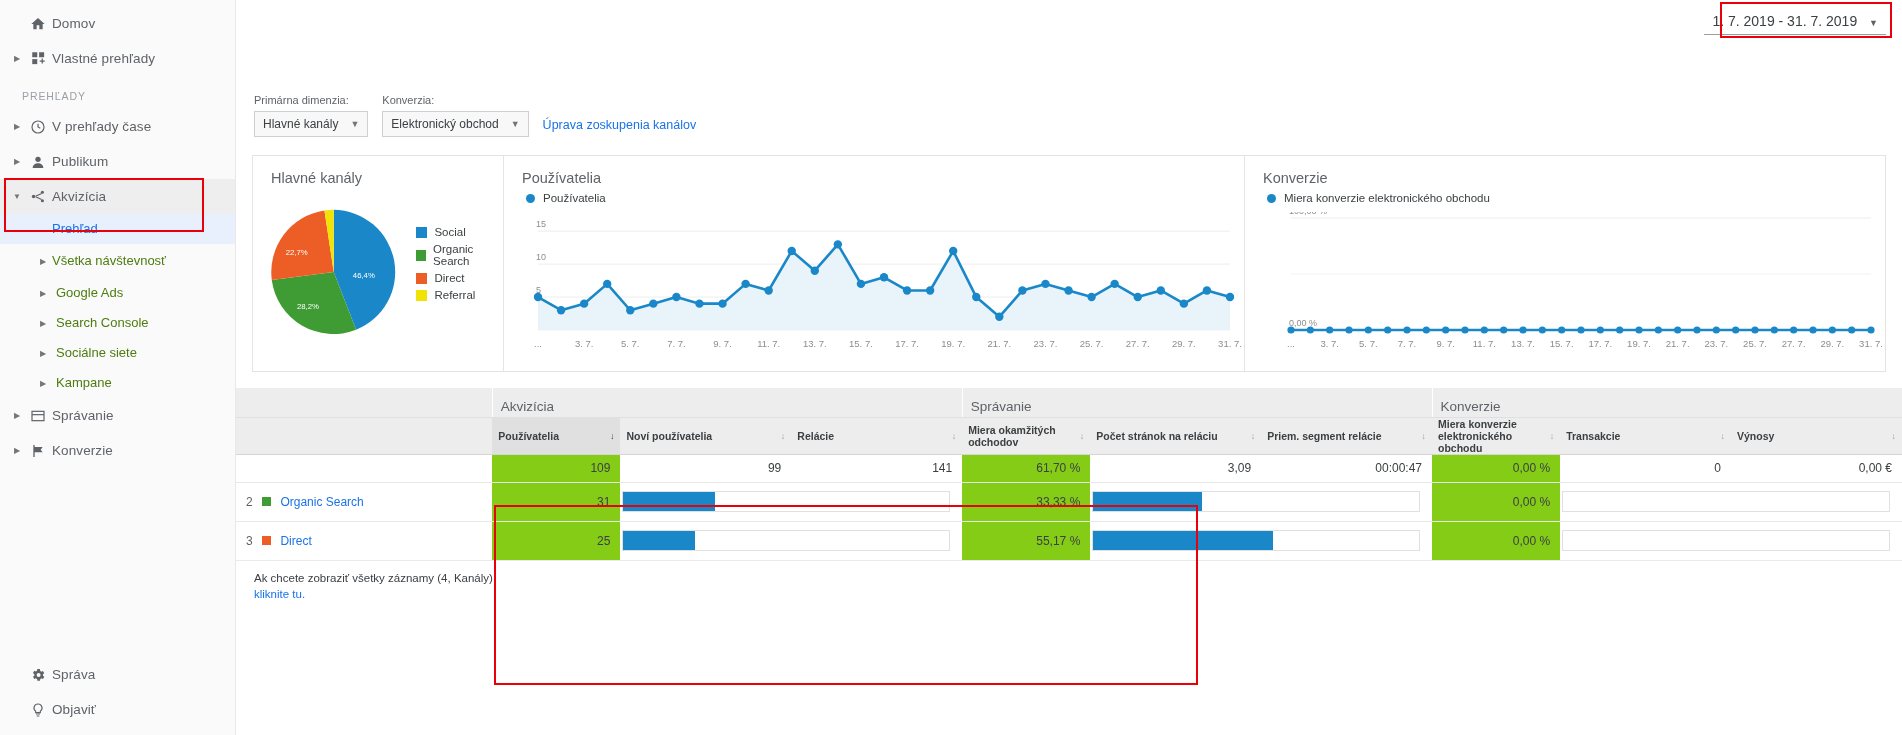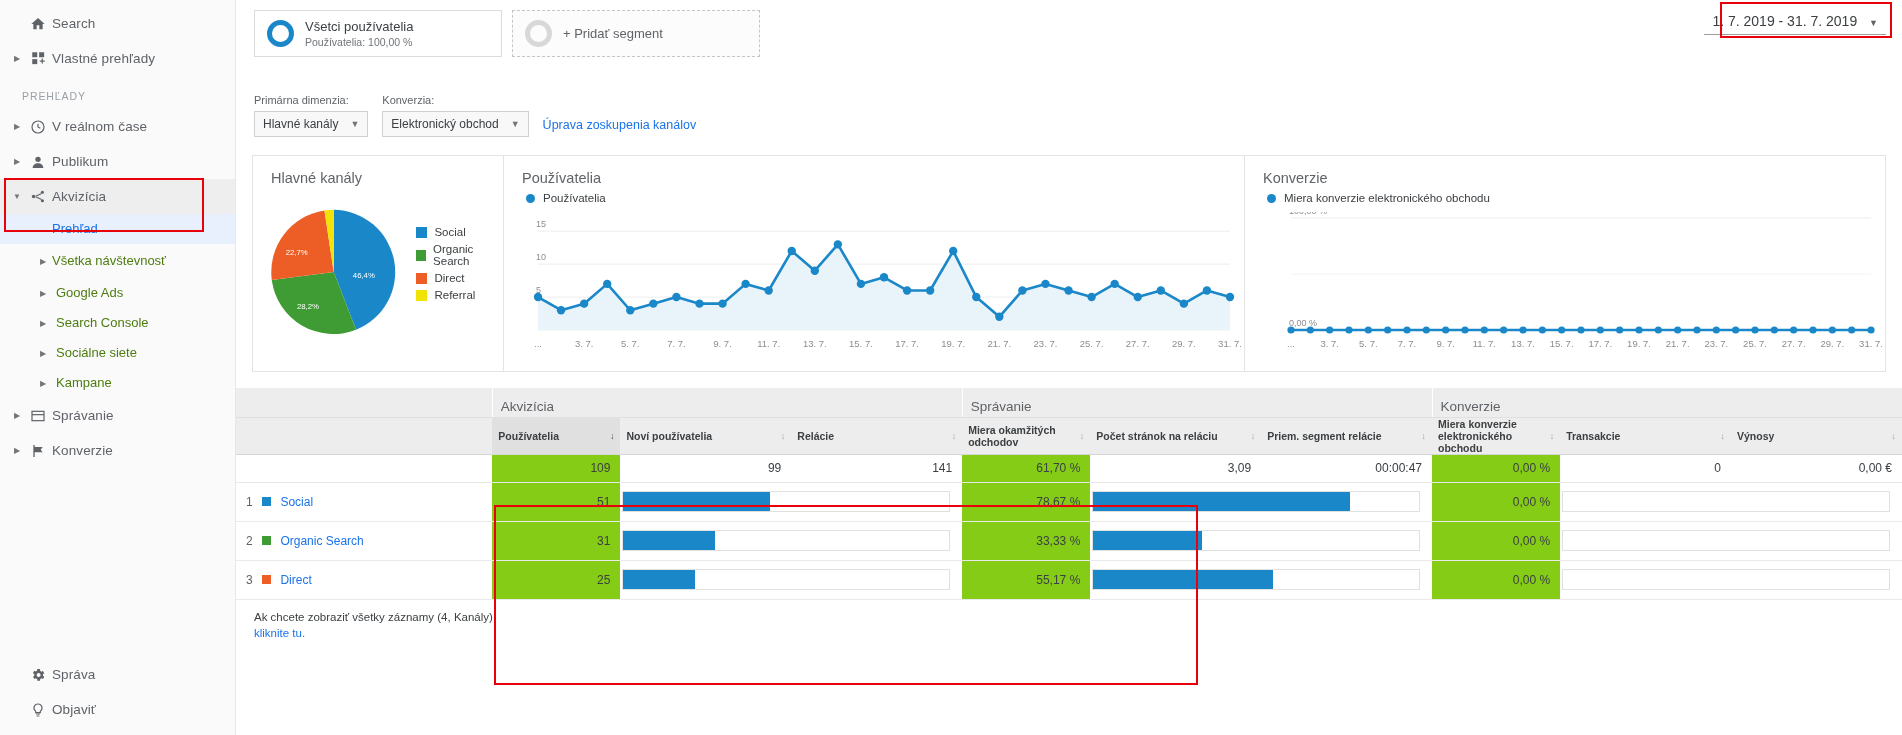--- a/index.html
+++ b/index.html
@@ -152,21 +152,21 @@
 
   <div class="sidebar">
 
     <div class="nav-item" style="margin-top:6px;">
       <span class="arrow"></span>
       <span class="ic">
         <svg width="16" height="16" viewBox="0 0 24 24" fill="currentColor">
             <path d="M10 20v-6h4v6h5v-8h3L12 3 2 12h3v8z"></path>
           </svg>
       </span>
-      <span class="lbl">Search</span>
+      <span class="lbl">Domov</span>
     </div>
 
     <div class="nav-item">
       <span class="arrow">▶</span>
       <span class="ic">
         <svg width="15" height="15" viewBox="0 0 24 24" fill="currentColor">
             <rect x="2" y="2" width="8" height="8"></rect>
             <rect x="13" y="2" width="8" height="8"></rect>
             <rect x="2" y="13" width="8" height="8"></rect>
             <path d="M17 12v3h-3v2h3v3h2v-3h3v-2h-3v-3z"></path>
@@ -178,21 +178,21 @@
     <div class="nav-section">PREHĽADY</div>
 
     <div class="nav-item">
       <span class="arrow">▶</span>
       <span class="ic">
         <svg width="16" height="16" viewBox="0 0 24 24" fill="none" stroke="currentColor" stroke-width="1.8">
             <circle cx="12" cy="12" r="9"></circle>
             <path d="M12 7v5l3.5 2"></path>
           </svg>
       </span>
-      <span class="lbl">V reálnom čase</span>
+      <span class="lbl">V prehľady čase</span>
     </div>
 
     <div class="nav-item">
       <span class="arrow">▶</span>
       <span class="ic">
         <svg width="16" height="16" viewBox="0 0 24 24" fill="currentColor">
             <circle cx="12" cy="8" r="4"></circle>
             <path d="M4 21c0-4.4 3.6-7 8-7s8 2.6 8 7z"></path>
           </svg>
       </span>
@@ -285,33 +285,20 @@
 
   <div class="main">
 
     <div class="topbar">
       <div class="date-picker">
         <span>1. 7. 2019 - 31. 7. 2019</span>
         <span class="caret">▼</span>
       </div>
       <div class="redbox" style="right:10px; top:2px; width:172px; height:36px;"></div>
 
-      <div class="segments" style="position:absolute; top:4px; left:0;">
-        <div class="segment">
-          <span class="donut"></span>
-          <span>
-            <div class="seg-title">Všetci používatelia</div>
-            <div class="seg-sub">Používatelia: 100,00 %</div>
-          </span>
-        </div>
-        <div class="segment dashed">
-          <span class="donut grey"></span>
-          <span class="seg-add">+ Pridať segment</span>
-        </div>
-      </div>
     </div>
 
     <div class="dim-row" style="margin-top:24px;">
       <div class="dim-block">
         <span class="dim-label">Primárna dimenzia:</span>
         <div class="dropdown">
           <span>Hlavné kanály</span>
           <span class="caret">▼</span>
         </div>
       </div>
@@ -567,98 +554,73 @@
             <td class="num">99</td>
             <td class="num">141</td>
             <td class="num shade">61,70 %</td>
             <td class="num">3,09</td>
             <td class="num">00:00:47</td>
             <td class="num shade">0,00 %</td>
             <td class="num">0</td>
             <td class="num">0,00 €</td>
           </tr>
 
+
           <tr>
             <td class="chan-cell">
-              <span class="rank">1</span>
-              <span class="chan-sw" style="background:#1a87c9"></span>
-              <span class="chan-name">Social</span>
-            </td>
-            <td class="num shade">51</td>
+              <span class="rank">2</span>
+              <span class="chan-sw" style="background:#3f9c35"></span>
+              <span class="chan-name">Organic Search</span>
+            </td>
+            <td class="num shade">31</td>
             <td class="barcell" colspan="2">
               <div class="bartrack">
-                  <div class="barfill" style="width:45%"></div>
+                  <div class="barfill" style="width:28%"></div>
                 </div>
             </td>
-            <td class="num shade">78,67 %</td>
+            <td class="num shade">33,33 %</td>
             <td class="barcell" colspan="2">
               <div class="bartrack">
-                  <div class="barfill" style="width:78.67%"></div>
+                  <div class="barfill" style="width:33.33%"></div>
                 </div>
             </td>
             <td class="num shade">0,00 %</td>
             <td class="barcell" colspan="2">
               <div class="bartrack">
                   <div class="barfill" style="width:0%"></div>
                 </div>
             </td>
           </tr>
 
           <tr>
             <td class="chan-cell">
-              <span class="rank">2</span>
-              <span class="chan-sw" style="background:#3f9c35"></span>
-              <span class="chan-name">Organic Search</span>
-            </td>
-            <td class="num shade">31</td>
+              <span class="rank">3</span>
+              <span class="chan-sw" style="background:#ec5e26"></span>
+              <span class="chan-name">Direct</span>
+            </td>
+            <td class="num shade">25</td>
             <td class="barcell" colspan="2">
               <div class="bartrack">
-                  <div class="barfill" style="width:28%"></div>
+                  <div class="barfill" style="width:22%"></div>
                 </div>
             </td>
-            <td class="num shade">33,33 %</td>
+            <td class="num shade">55,17 %</td>
             <td class="barcell" colspan="2">
               <div class="bartrack">
-                  <div class="barfill" style="width:33.33%"></div>
+                  <div class="barfill" style="width:55.17%"></div>
                 </div>
             </td>
             <td class="num shade">0,00 %</td>
             <td class="barcell" colspan="2">
               <div class="bartrack">
                   <div class="barfill" style="width:0%"></div>
                 </div>
             </td>
           </tr>
 
-          <tr>
-            <td class="chan-cell">
-              <span class="rank">3</span>
-              <span class="chan-sw" style="background:#ec5e26"></span>
-              <span class="chan-name">Direct</span>
-            </td>
-            <td class="num shade">25</td>
-            <td class="barcell" colspan="2">
-              <div class="bartrack">
-                  <div class="barfill" style="width:22%"></div>
-                </div>
-            </td>
-            <td class="num shade">55,17 %</td>
-            <td class="barcell" colspan="2">
-              <div class="bartrack">
-                  <div class="barfill" style="width:55.17%"></div>
-                </div>
-            </td>
-            <td class="num shade">0,00 %</td>
-            <td class="barcell" colspan="2">
-              <div class="bartrack">
-                  <div class="barfill" style="width:0%"></div>
-                </div>
-            </td>
-          </tr>
-
         </tbody>
       </table>
 
       <div class="redbox" style="left:258px; top:117px; width:704px; height:180px;"></div>
 
       <div class="footnote">
         <span>Ak chcete zobraziť všetky záznamy (4, Kanály),</span><br>
         <a>kliknite tu.</a>
       </div>
     </div>

